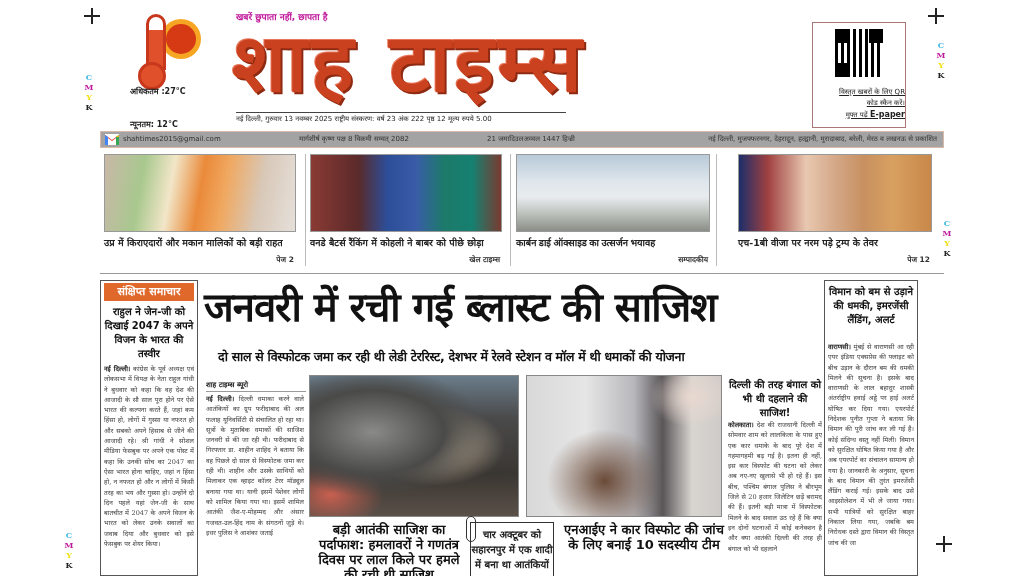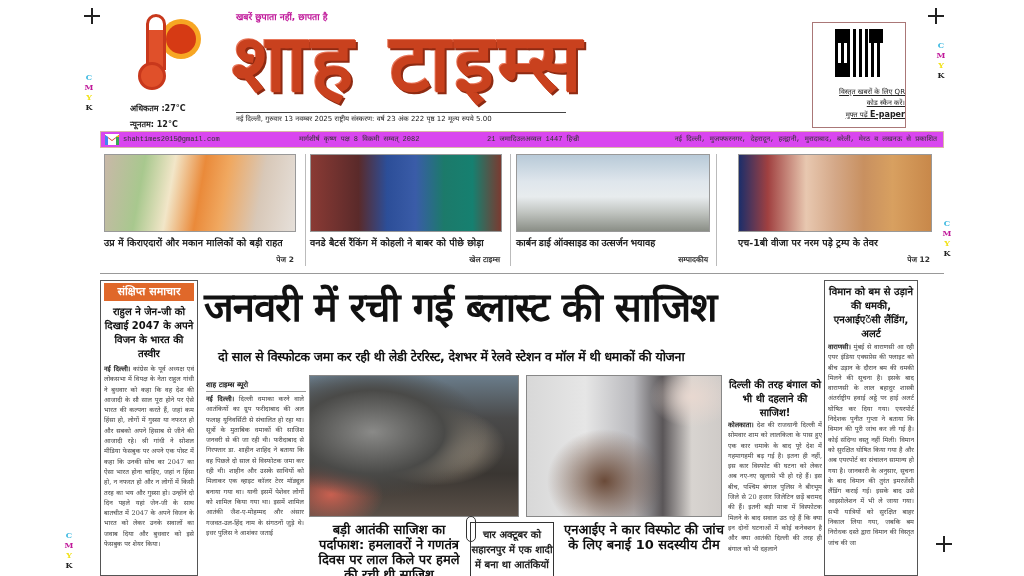--- a/index.html
+++ b/index.html
@@ -33,21 +33,21 @@
       linear-gradient(#000,#000) 0 0/14px 14px no-repeat,
       linear-gradient(#000,#000) 34px 0/14px 14px no-repeat,
       linear-gradient(#000,#000) 0 34px/14px 14px no-repeat,
       repeating-linear-gradient(90deg, #000 0 3px, #fff 3px 6px),
       repeating-linear-gradient(0deg, #fff 0 4px, transparent 4px 7px);
     }
   .qr-text { position: absolute; left: 2px; top: 64px; width: 90px; font-size: 7px; text-align: right; line-height: 11px; color: #222; text-decoration: underline; }
   .qr-text b { font-size: 8px; }
 
   
-  .info-strip { left: 100px; top: 131px; width: 844px; height: 17px; background: #d946ef; border: 1px solid #d9b9a8; font-size: 7px; line-height: 15px; color: #333; font-family: Liberation Mono, monospace; }
+  .info-strip { left: 100px; top: 131px; width: 844px; height: 17px; background: #a3a3a3; border: 1px solid #d9b9a8; font-size: 7px; line-height: 15px; color: #333; }
   .info-strip .cell { position: absolute; top: 0; white-space: nowrap; }
   .gmail-icon { position: absolute; left: 4px; top: 2px; width: 14px; height: 11px; }
 
   
   .teaser { position: absolute; top: 154px; height: 118px; }
   .teaser-img { position: absolute; left: 0; top: 0; height: 78px; border: 1px solid #999; overflow: hidden; }
   .teaser-caption { position: absolute; left: 0; top: 82px; font-size: 9.5px; font-weight: bold; color: #222; white-space: nowrap; }
   .teaser-page { position: absolute; right: 4px; top: 100px; font-size: 7.5px; font-weight: bold; color: #333; white-space: nowrap; }
   .vsep { position: absolute; top: 154px; width: 1px; height: 112px; background: #bbb; }
   .hrule { position: absolute; left: 100px; width: 844px; height: 1px; background: #999; }
@@ -98,21 +98,21 @@
   <span style="color:#3ab8e0">C</span>
   <span style="color:#c0189a">M</span>
   <span style="color:#f2e21a">Y</span>
   <span style="color:#222">K</span>
 </div>
 
 <div class="abs weather">
   <div class="sun"></div>
   <div class="thermo"></div>
   <div class="thermo-bulb"></div>
-  <div class="weather-line" style="top:92px;">अधिकतम :27°C</div>
+  <div class="weather-line" style="top:75px;">अधिकतम :27°C</div>
   <div class="weather-line" style="top:108px;">न्यूनतम:  12°C</div>
 </div>
 
 <div class="abs tagline">खबरें छुपाता नहीं, छापता है</div>
 <div class="abs masthead-title">शाह टाइम्स</div>
 <div class="abs dateline-rule"></div>
 <div class="abs dateline">नई दिल्ली, गुरुवार 13 नवम्बर 2025   राष्ट्रीय संस्करण:  वर्ष 23   अंक  222  पृष्ठ 12     मूल्य रुपये 5.00</div>
 
 <div class="abs qr-box">
   <div class="qr"></div>
@@ -185,14 +185,14 @@
 
 <div class="story-head" style="left:310px;top:522px;width:158px;">बड़ी आतंकी साजिश का पर्दाफाश: हमलावरों ने गणतंत्र दिवस पर लाल किले पर हमले की रची थी साजिश</div>
 <div class="clip"></div>
 <div class="sidebox">चार अक्टूबर को सहारनपुर में एक शादी में बना था आतंकियों का प्लान</div>
 <div class="story-head" style="left:562px;top:522px;width:164px;">एनआईए ने कार विस्फोट की जांच के लिए बनाई 10 सदस्यीय टीम</div>
 
 <div class="col-head" style="left:728px;top:378px;width:94px;font-size:10px;line-height:14px;">दिल्ली की तरह बंगाल को भी थी दहलाने की साजिश!</div>
 <div class="body-text" style="left:728px;top:420px;width:94px;height:156px;"><b>कोलकाता।</b> <span>देश की राजधानी दिल्ली में सोमवार शाम को लालकिला के पास हुए एक कार धमाके के बाद पूरे देश में गहमागहमी बढ़ गई है। इतना ही नहीं, इस कार विस्फोट की घटना को लेकर अब नए-नए खुलासे भी हो रहे हैं। इस बीच, पश्चिम बंगाल पुलिस ने बीरभूम जिले से 20 हजार जिलेटिन छड़ें बरामद की हैं। इतनी बड़ी मात्रा में विस्फोटक मिलने के बाद सवाल उठ रहे हैं कि क्या इन दोनों घटनाओं में कोई कनेक्शन है और क्या आतंकी दिल्ली की तरह ही बंगाल को भी दहलाने</span></div>
 
 <div class="col-box" style="left:824px;top:280px;width:94px;height:296px;"></div>
-<div class="col-head" style="left:828px;top:285px;width:86px;font-size:10px;line-height:14px;">विमान को बम से उड़ाने की धमकी, एनआईएेंसी लैंडिंग, अलर्ट</div>
+<div class="col-head" style="left:828px;top:285px;width:86px;font-size:10px;line-height:14px;">विमान को बम से उड़ाने की धमकी, इमरजेंसी लैंडिंग, अलर्ट</div>
 <div class="body-text" style="left:828px;top:342px;width:86px;height:234px;"><b>वाराणसी।</b> <span>मुंबई से वाराणसी आ रही एयर इंडिया एक्सप्रेस की फ्लाइट को बीच उड़ान के दौरान बम की धमकी मिलने की सूचना है। इसके बाद वाराणसी के लाल बहादुर शास्त्री अंतर्राष्ट्रीय हवाई अड्डे पर हाई अलर्ट घोषित कर दिया गया। एयरपोर्ट निदेशक पुनीत गुप्ता ने बताया कि विमान की पूरी जांच कर ली गई है। कोई संदिग्ध वस्तु नहीं मिली। विमान को सुरक्षित घोषित किया गया है और अब एयरपोर्ट का संचालन सामान्य हो गया है। जानकारी के अनुसार, सूचना के बाद विमान की तुरंत इमरजेंसी लैंडिंग कराई गई। इसके बाद उसे आइसोलेशन में भी ले जाया गया। सभी यात्रियों को सुरक्षित बाहर निकाल लिया गया, जबकि बम निरोधक दस्ते द्वारा विमान की विस्तृत जांच की जा</span></div>
 
 </body></html>

